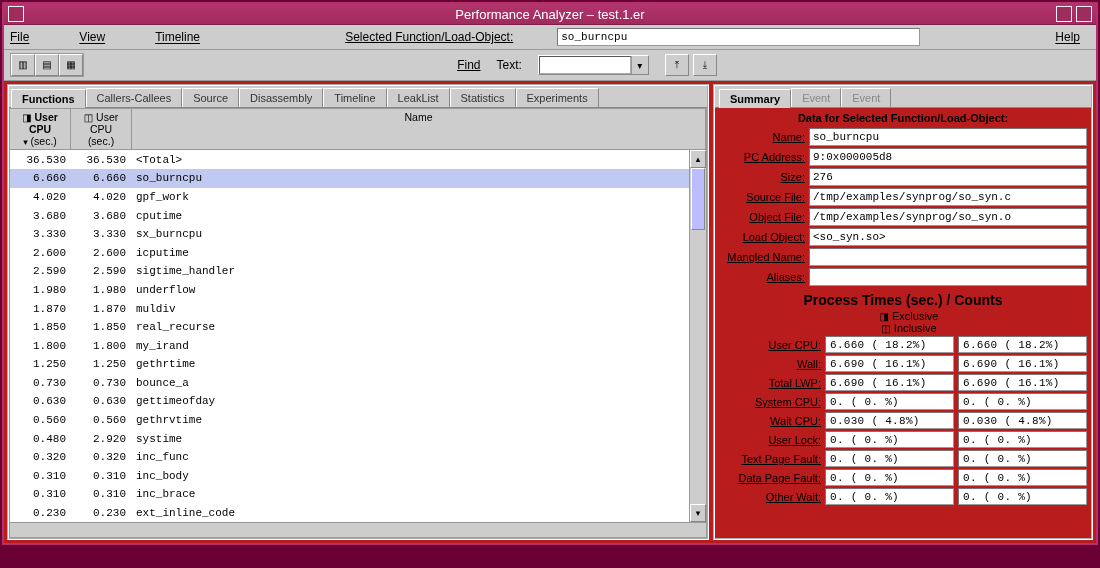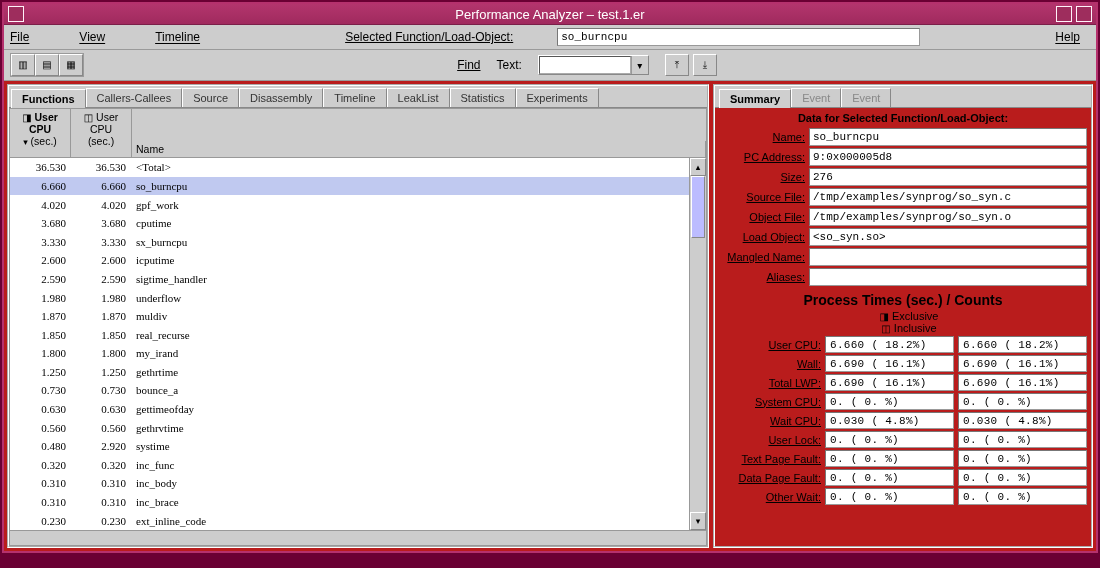--- a/index.html
+++ b/index.html
@@ -36,26 +36,26 @@
   .tabstrip{display:flex;background:#cdcdcd;border-bottom:1px solid #888;padding-top:2px;padding-left:2px;}
   .tab{padding:3px 10px;border:1px solid #888;border-bottom:none;background:#cdcdcd;margin-right:0;font-size:11px;border-top-color:#fff;border-left-color:#fff;color:#333;white-space:nowrap;}
   .tab.active{background:#cfcfcf;font-weight:bold;color:#000;position:relative;top:1px;}
   .tab.dim{color:#888;}
 
   .left-body{flex:1;display:flex;min-height:0;}
   .table-wrap{flex:1;display:flex;flex-direction:column;border:1px solid #999;background:#cdcdcd;min-width:0;}
   .thead{display:flex;background:#cdcdcd;border-bottom:1px solid #999;}
   .th{border-right:1px solid #999;padding:2px 4px;font-size:10.5px;text-align:center;line-height:1.15;}
   .th.metric{width:52px;}
-  .th.name{flex:1;text-align:left;margin-top:32px;}
+  .th.name{flex:1;text-align:center;}
   .th .sortmark{font-size:9px;}
   .th b{font-weight:bold;}
   .tbody{flex:1;overflow:hidden;background:#fff;display:flex;}
   .rows{flex:1;}
-  .row{display:flex;font-family:Liberation Serif, serif;font-size:11px;height:18.6px;align-items:center;}
+  .row{display:flex;font-family:Liberation Mono, monospace;font-size:11px;height:18.6px;align-items:center;}
   .row.sel{background:#c0c9f0;}
   .cell{padding:0 4px;}
   .cell.metric{width:52px;text-align:right;border-right:0 solid transparent;}
   .cell.name{flex:1;padding-left:6px;}
   .vscroll{width:16px;background:#cdcdcd;border-left:1px solid #999;position:relative;}
   .vscroll .arr{height:16px;border:1px solid #fff;border-right-color:#888;border-bottom-color:#888;display:flex;align-items:center;justify-content:center;font-size:9px;}
   .vscroll .thumb{position:absolute;left:1px;right:1px;top:18px;height:60px;background:#bcbcff;border:1px solid #888;border-top-color:#fff;border-left-color:#fff;}
 
   
   .right-body{flex:1;padding:2px 4px 4px 4px;overflow:hidden;}

